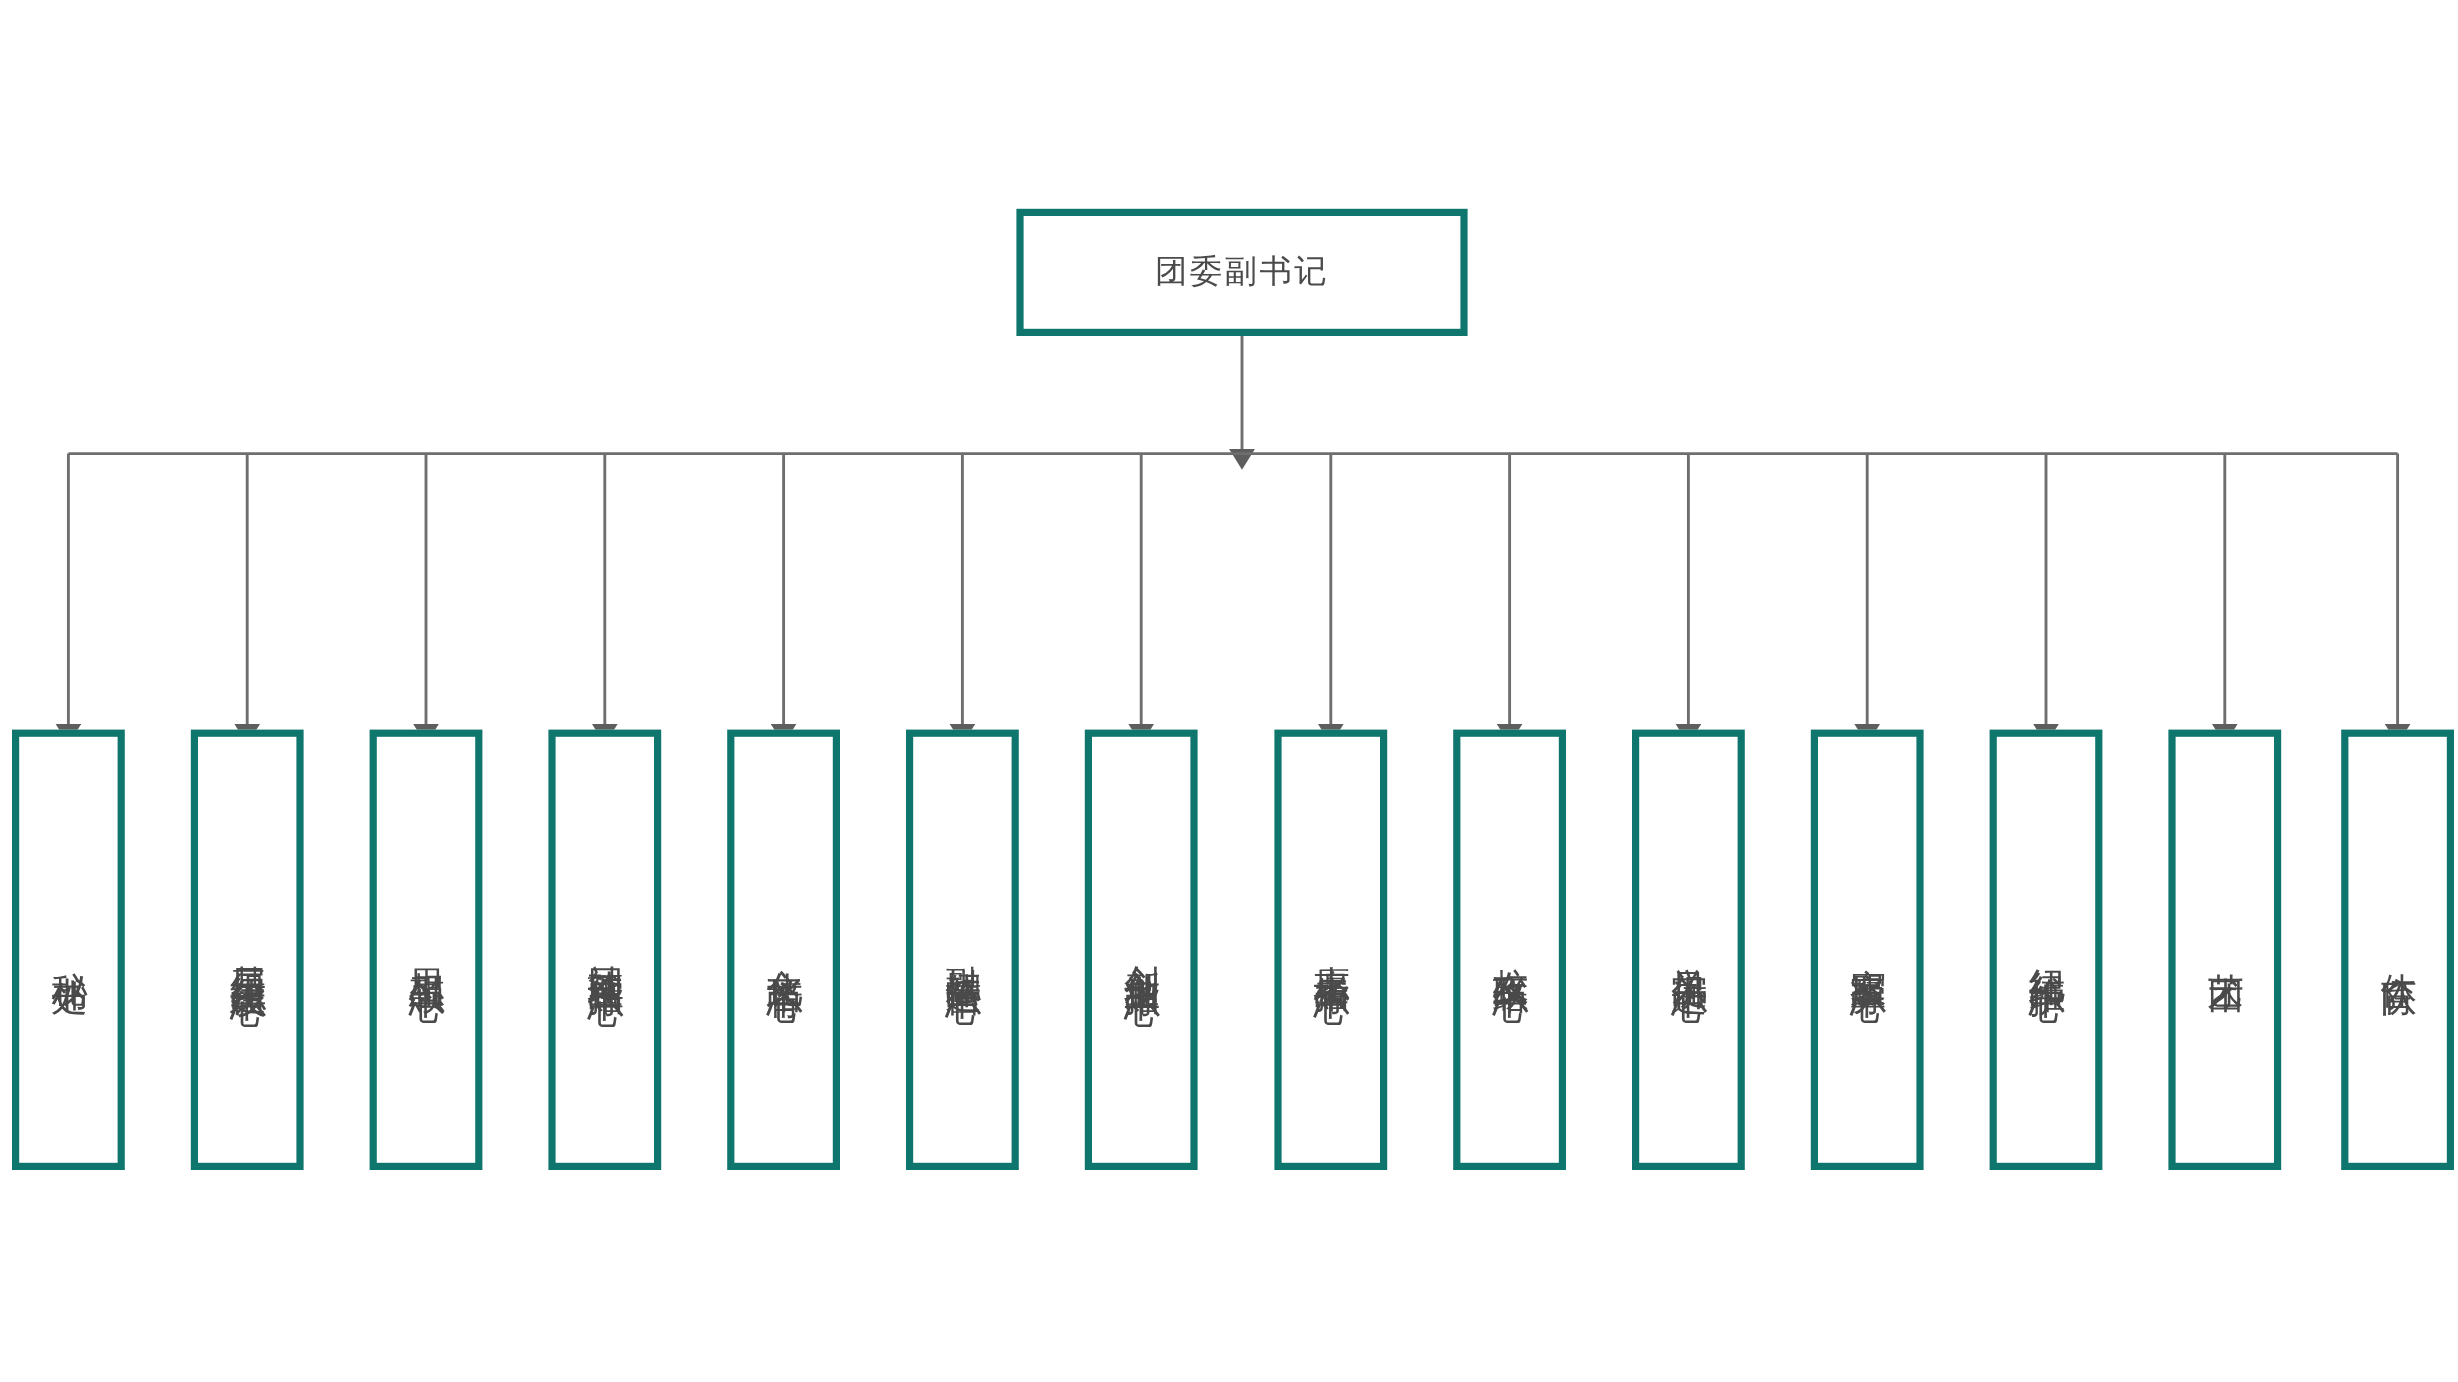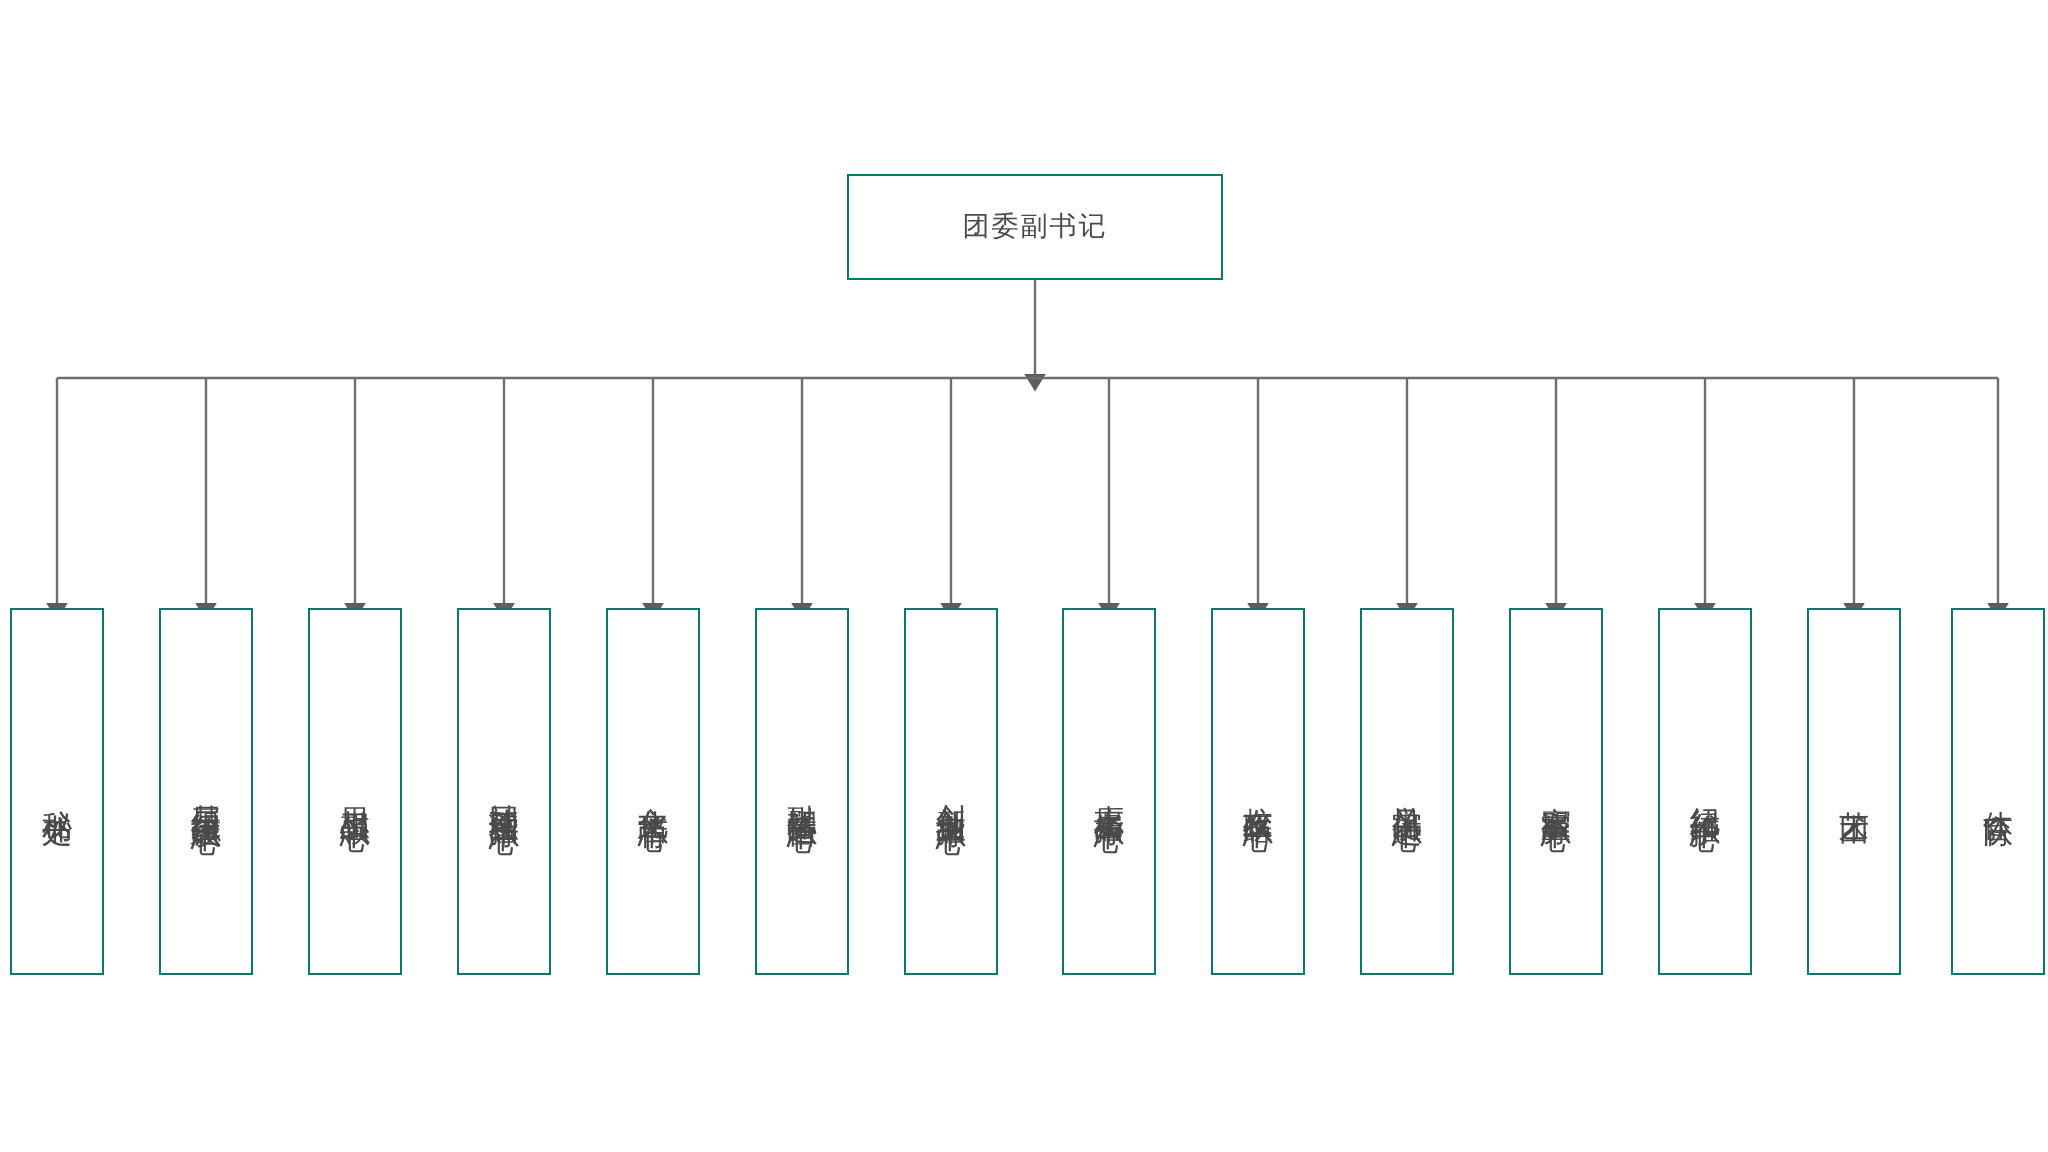--- a/index.html
+++ b/index.html
@@ -23,21 +23,21 @@
     left: 0;
     top: 0;
     width: 2048px;
     height: 1152px;
     pointer-events: none;
   }
   .node {
     position: absolute;
     box-sizing: border-box;
     background: #ffffff;
-    border: 2px solid #0f766e;
+    border: 6px solid #0f766e;
     display: flex;
     align-items: center;
     justify-content: center;
   }
   .node-root {
     left: 847px;
     top: 174px;
     width: 376px;
     height: 106px;
   }

